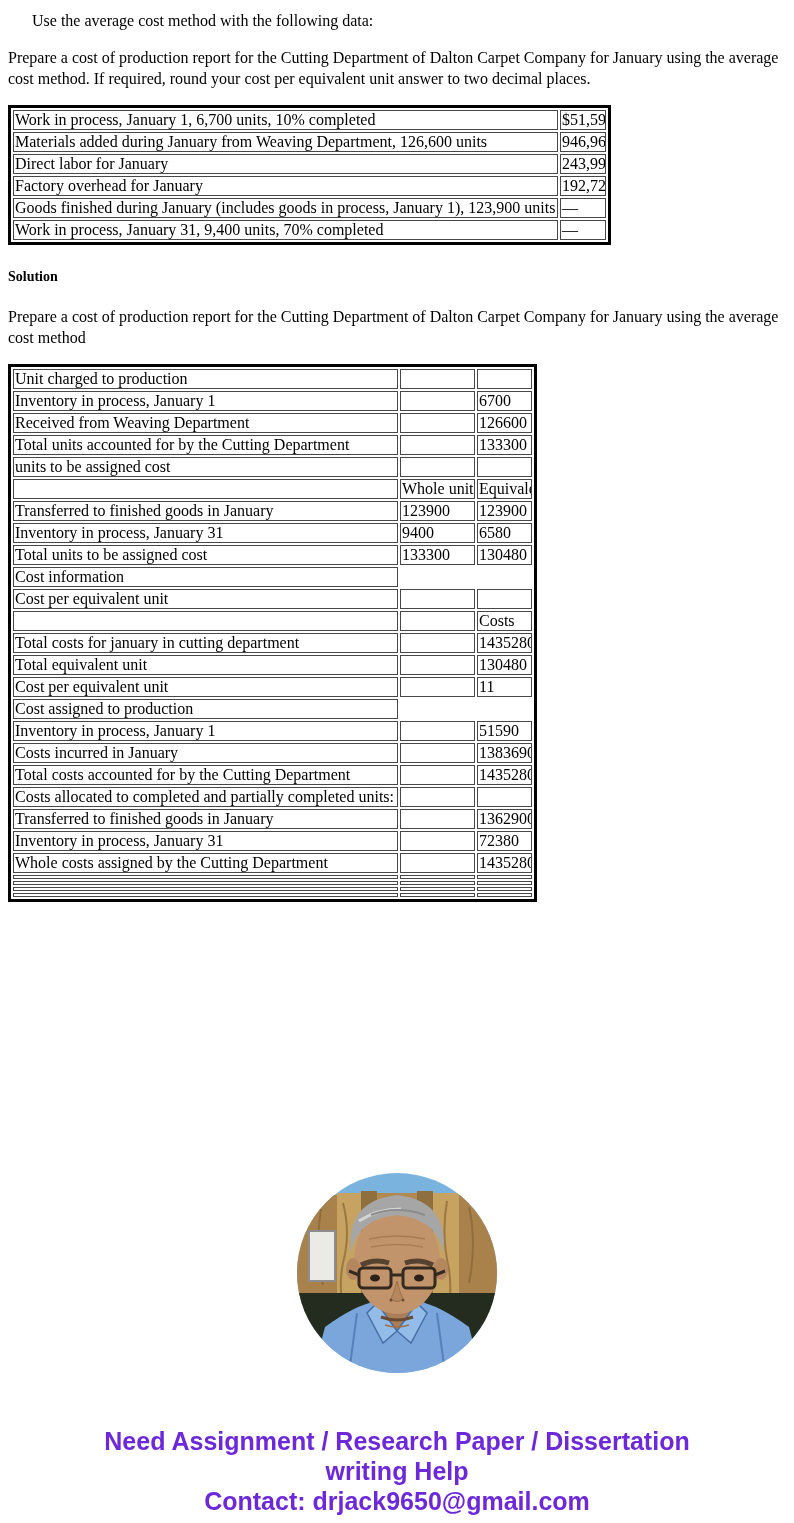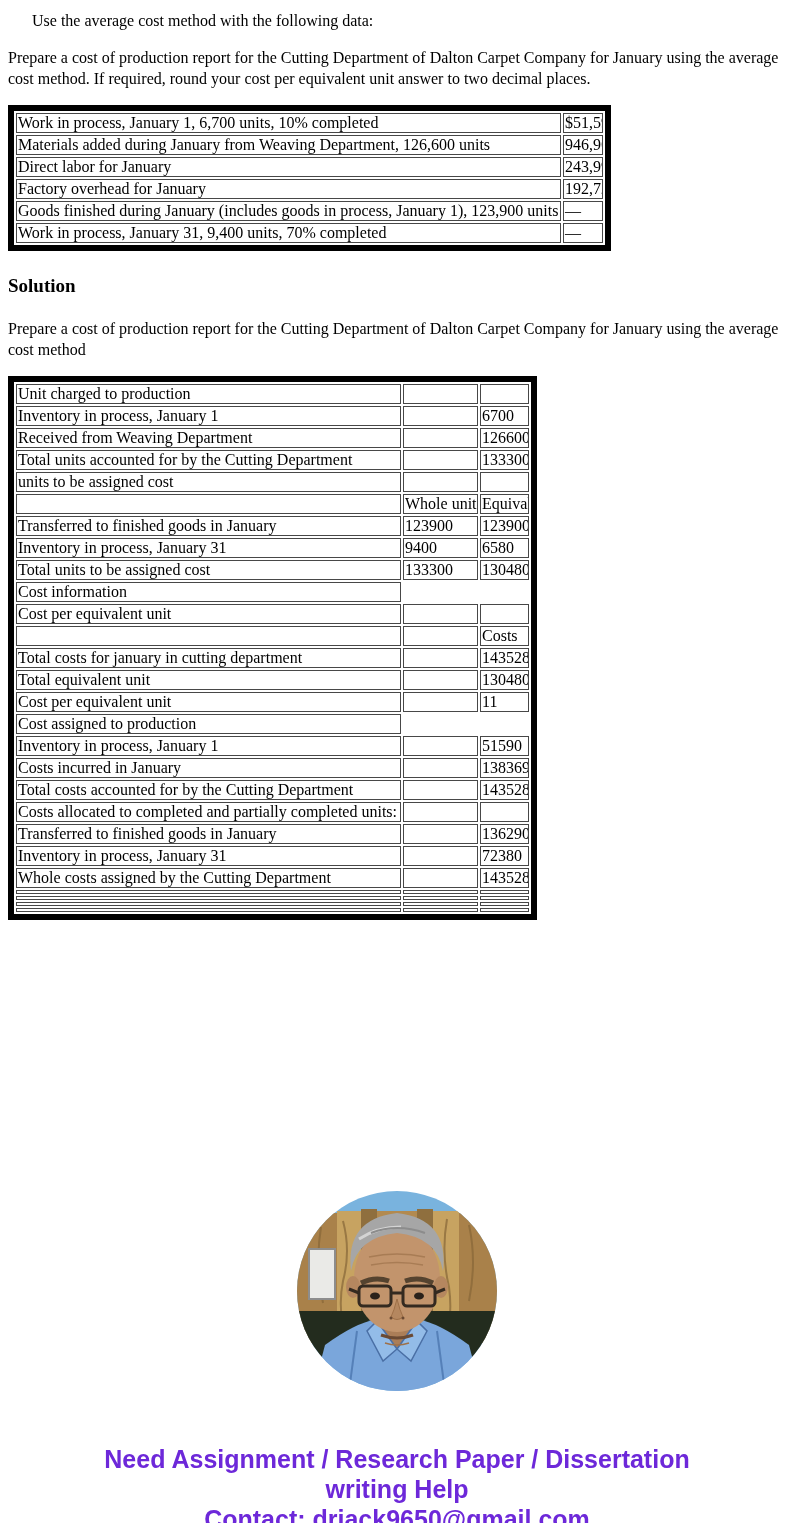--- a/index.html
+++ b/index.html
@@ -12,28 +12,28 @@
     padding: 8px;
   }
   p.doc-par {
     margin: 0 0 16px 0;
     font-size: 16px;
     line-height: 21px;
   }
   #intro-line { margin-top: 2px; margin-left: 24px; }
   h3.sol-heading {
     font-family: "Liberation Serif", serif;
-    font-size: 19px;
+    font-size: 14px;
     font-weight: bold;
     margin: 24px 0 21px 0;
   }
   table.grid {
     border-collapse: separate;
     border-spacing: 2px;
-    border: 6px solid #000000;
+    border: 3px solid #000000;
     table-layout: fixed;
   }
   table.grid td {
     border: 1px solid #474747;
     font-family: "Liberation Serif", serif;
     font-size: 16px;
     line-height: 18px;
     height: 18px;
     padding: 0 1px;
     white-space: nowrap;

